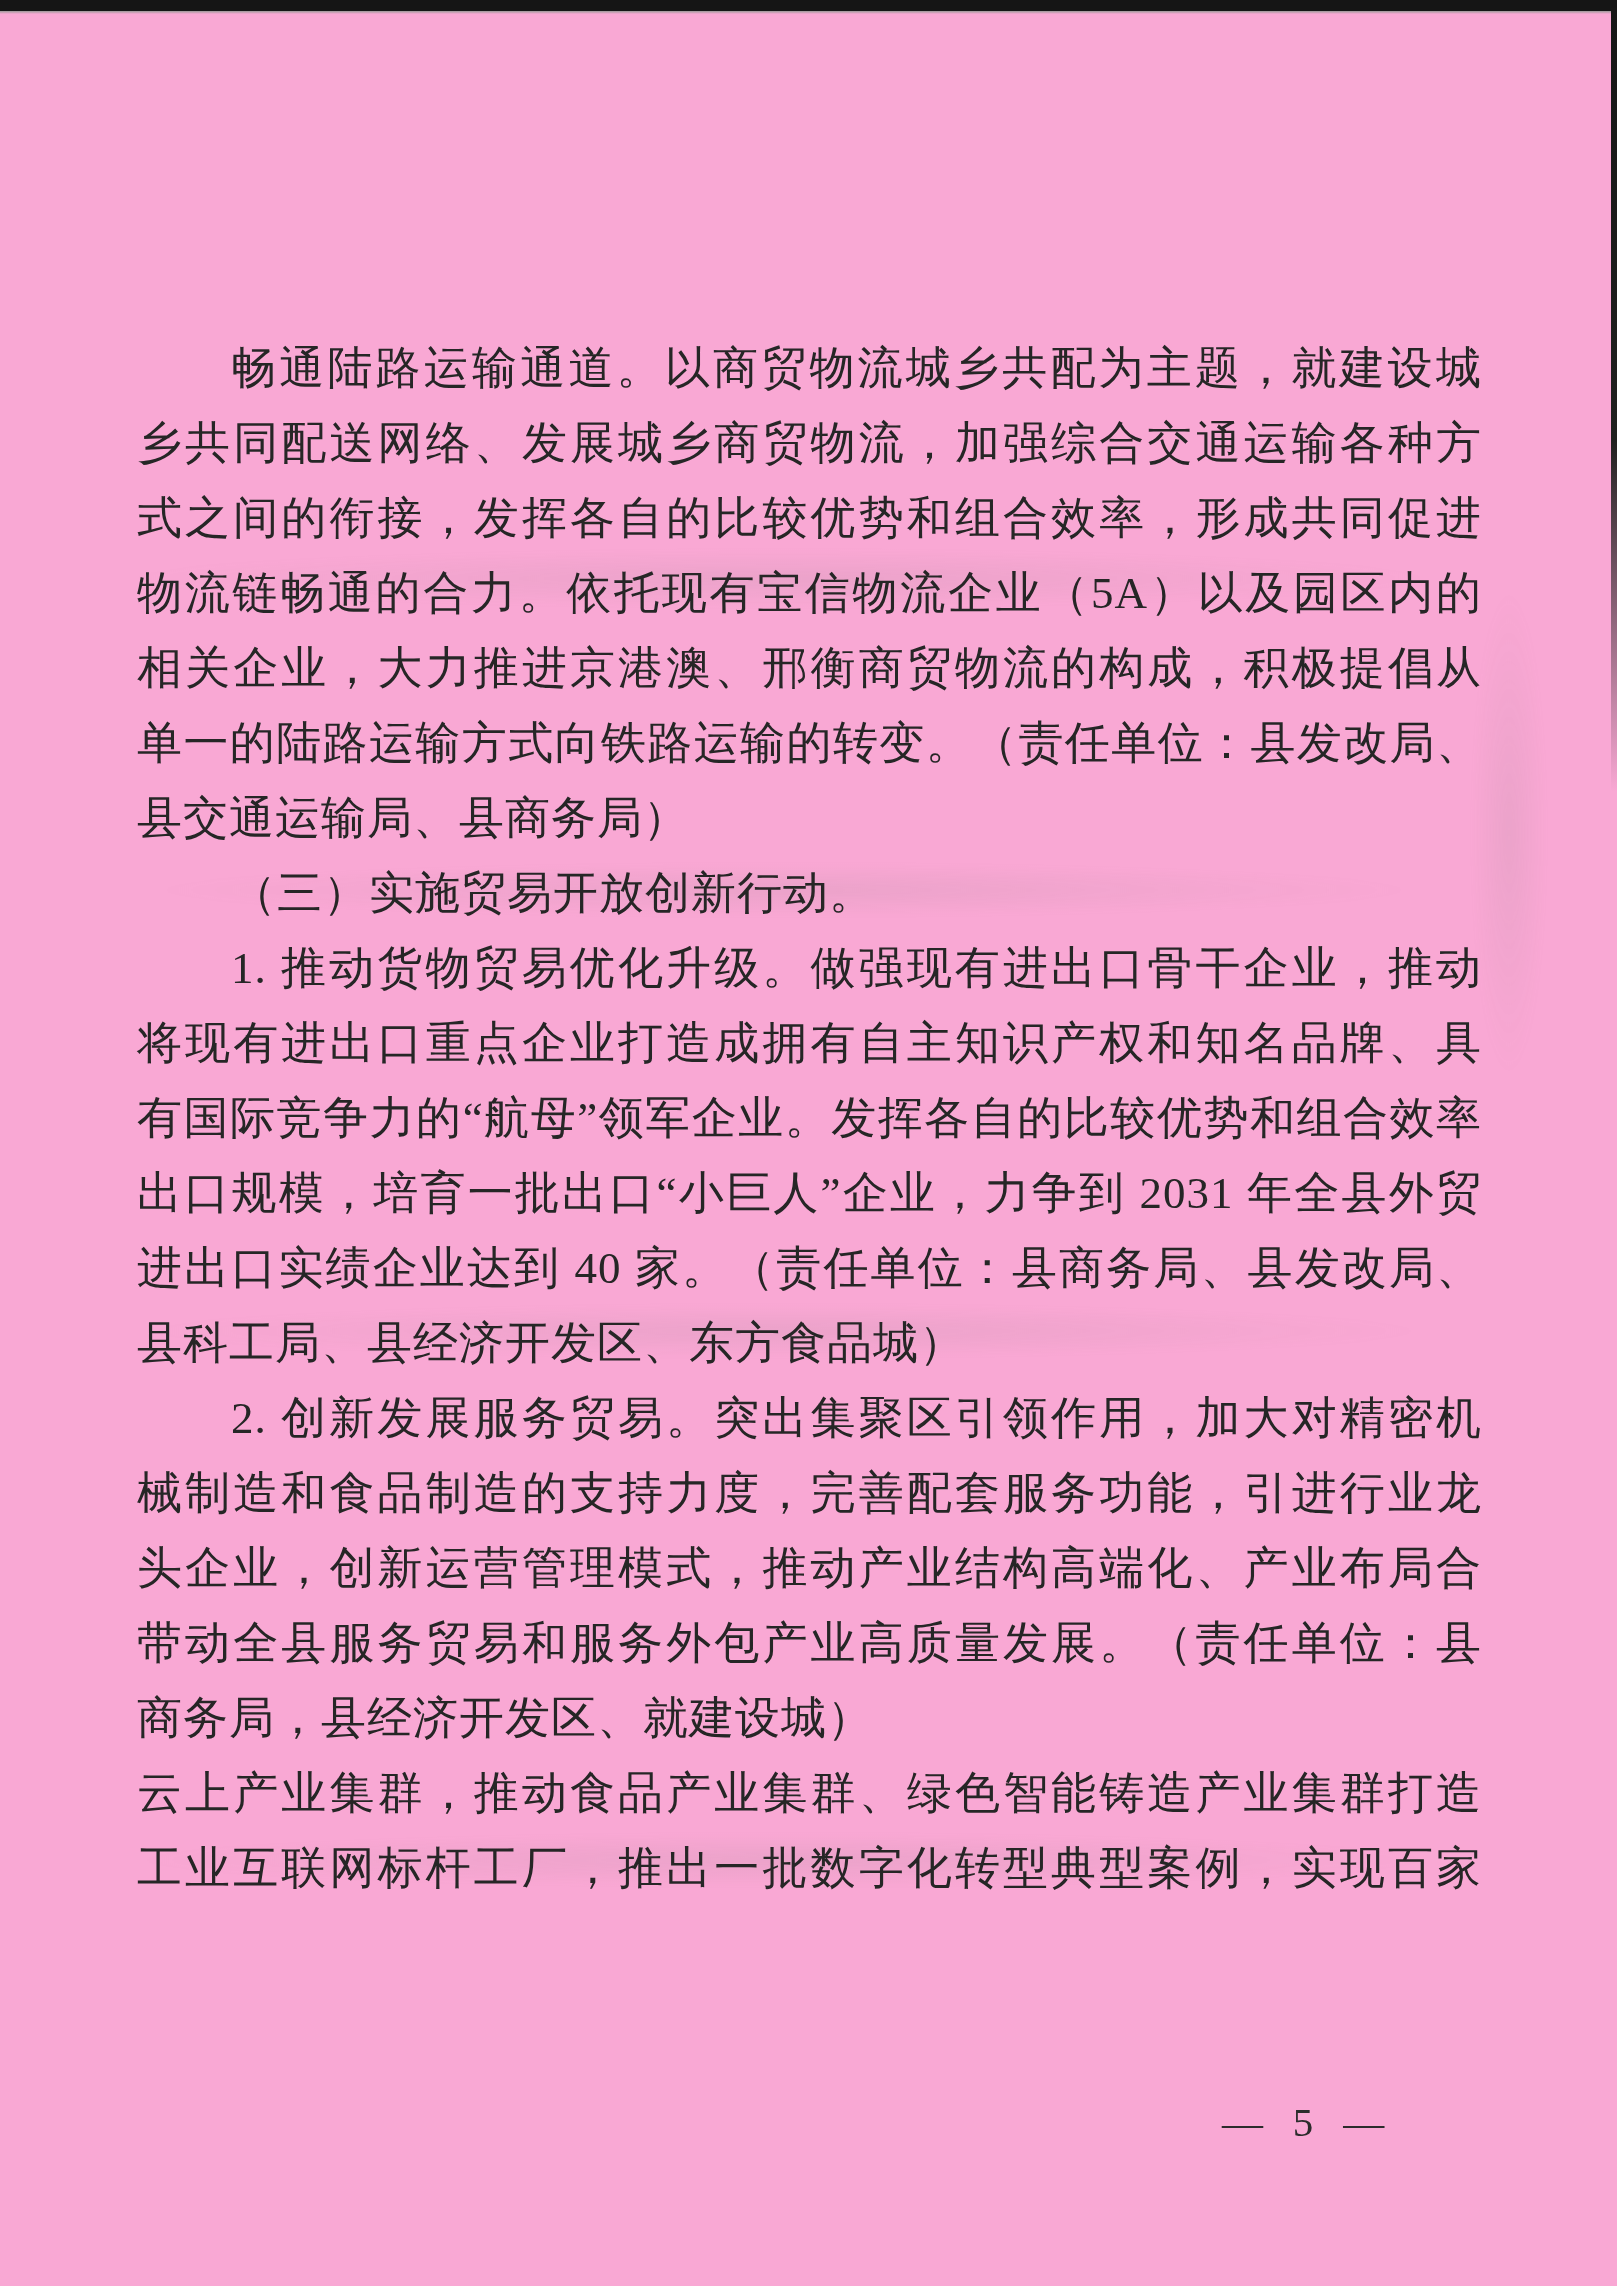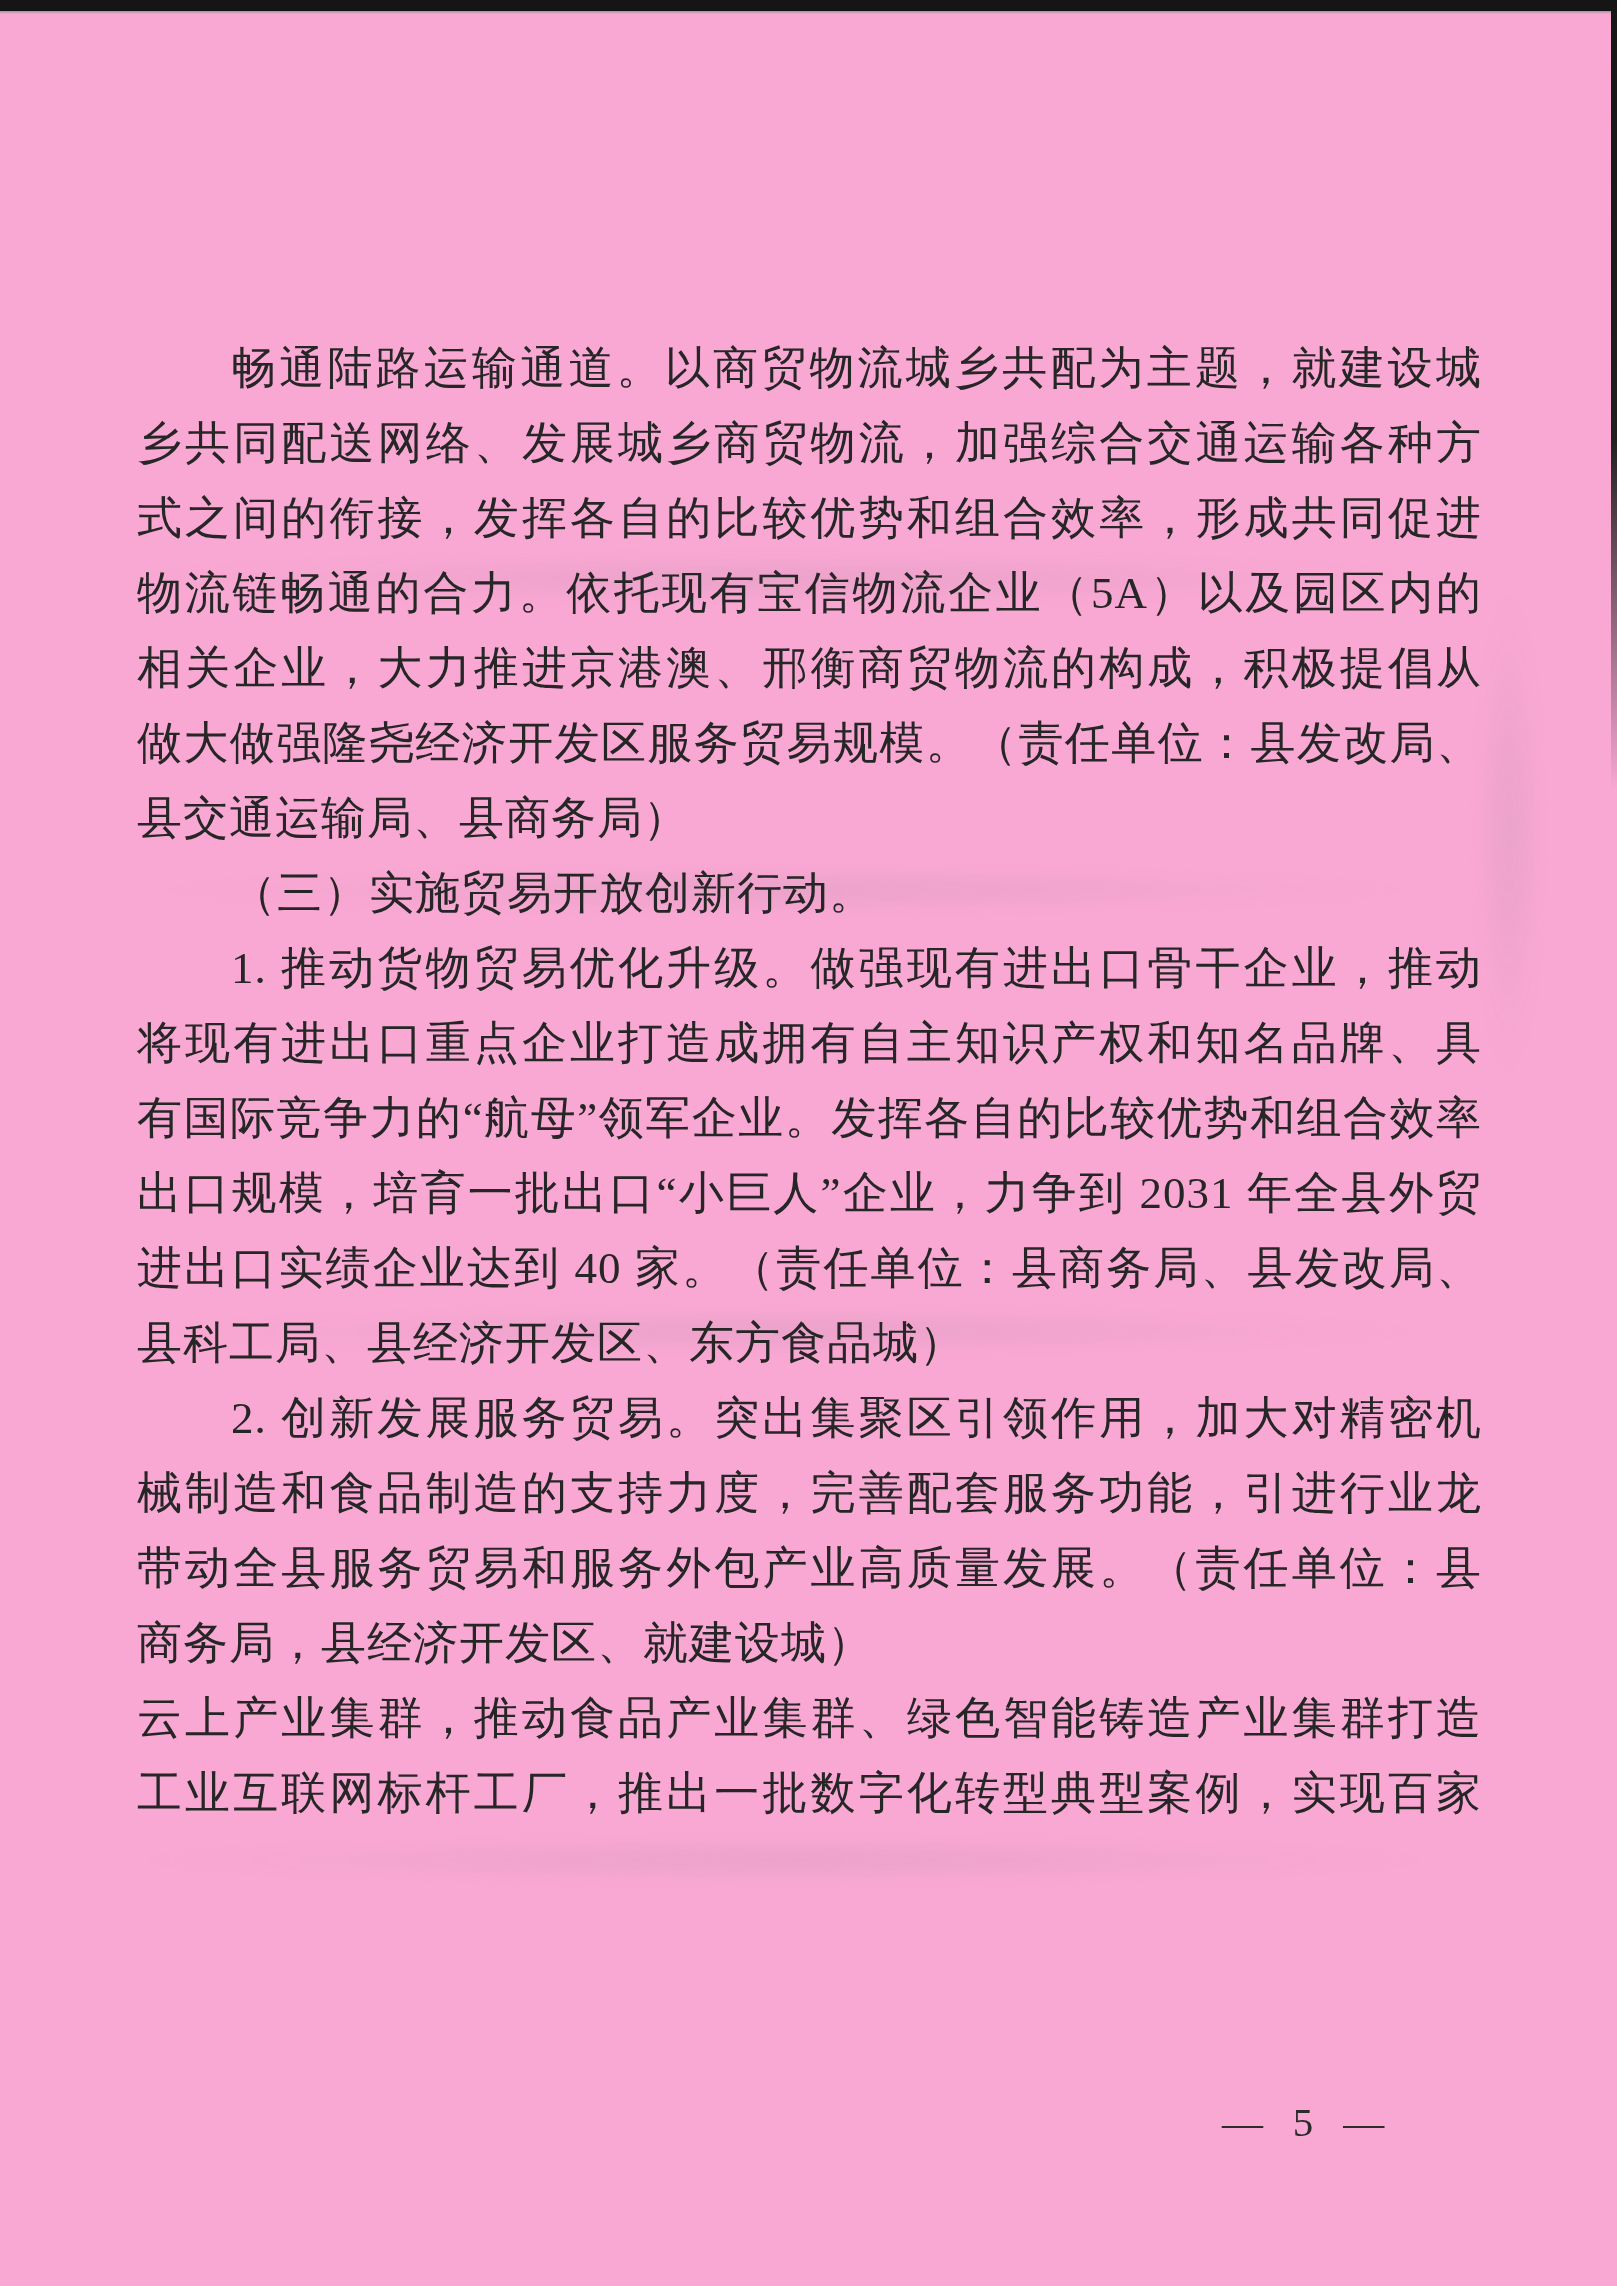--- a/index.html
+++ b/index.html
@@ -95,31 +95,32 @@
   <div class="bleed b3"></div>
   <div class="bleed b4"></div>
   <div class="bleed b5"></div>
 
   <div class="doc-body">
       <div class="line fill indent">畅通陆路运输通道。以商贸物流城乡共配为主题，就建设城</div>
       <div class="line fill">乡共同配送网络、发展城乡商贸物流，加强综合交通运输各种方</div>
       <div class="line fill">式之间的衔接，发挥各自的比较优势和组合效率，形成共同促进</div>
       <div class="line fill">物流链畅通的合力。依托现有宝信物流企业（5A）以及园区内的</div>
       <div class="line fill">相关企业，大力推进京港澳、邢衡商贸物流的构成，积极提倡从</div>
-      <div class="line fill">做大做强隆尧经济开发区服务贸易规模。（责任单位：县发改局、</div>
+      <div class="line fill">单一的陆路运输方式向铁路运输的转变。（责任单位：县发改局、</div>
       <div class="line">县交通运输局、县商务局）</div>
       <div class="line indent">（三）实施贸易开放创新行动。</div>
       <div class="line fill indent">1. 推动货物贸易优化升级。做强现有进出口骨干企业，推动</div>
       <div class="line fill">将现有进出口重点企业打造成拥有自主知识产权和知名品牌、具</div>
       <div class="line fill">有国际竞争力的“航母”领军企业。发挥各自的比较优势和组合效率</div>
       <div class="line fill">出口规模，培育一批出口“小巨人”企业，力争到 2031 年全县外贸</div>
       <div class="line fill">进出口实绩企业达到 40 家。（责任单位：县商务局、县发改局、</div>
       <div class="line">县科工局、县经济开发区、东方食品城）</div>
       <div class="line fill indent">2. 创新发展服务贸易。突出集聚区引领作用，加大对精密机</div>
       <div class="line fill">械制造和食品制造的支持力度，完善配套服务功能，引进行业龙</div>
+      <div class="line fill">头企业，创新运营管理模式，推动产业结构高端化、产业布局合</div>
       <div class="line fill">带动全县服务贸易和服务外包产业高质量发展。（责任单位：县</div>
       <div class="line">商务局，县经济开发区、就建设城）</div>
       <div class="line fill">云上产业集群，推动食品产业集群、绿色智能铸造产业集群打造</div>
       <div class="line fill">工业互联网标杆工厂，推出一批数字化转型典型案例，实现百家</div>
     </div>
 
   <div class="footer">— 5 —</div>
 </div>
 
 

